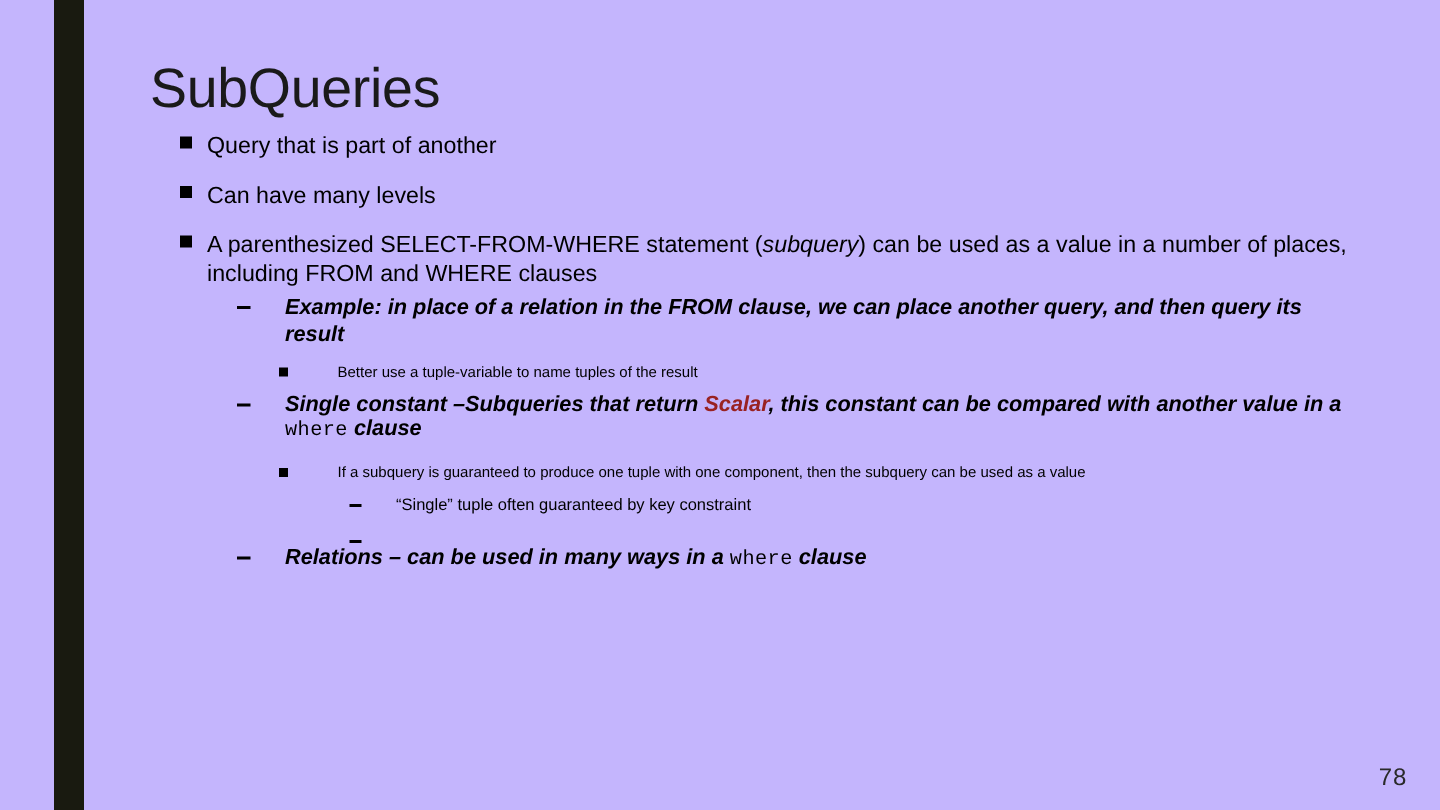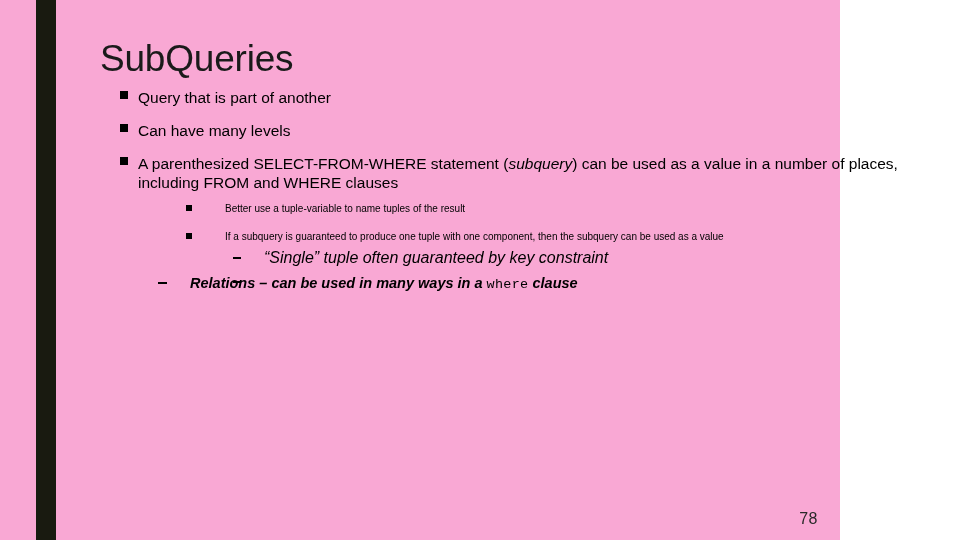--- a/index.html
+++ b/index.html
@@ -12,23 +12,23 @@
     font-family: "Liberation Sans", sans-serif;
     width: 960px;
     height: 540px;
     overflow: hidden;
     position: relative;
     color: #000000;
   }
 
   .slide {
     position: relative;
-    width: 840px;
+    width: 960px;
     height: 540px;
-    background: #f9a8d4;
+    background: #c4b5fd;
   }
 
   
   .left-bar {
     position: absolute;
     left: 36px;
     top: 0;
     width: 20px;
     height: 540px;
     background: #191a10;
@@ -104,23 +104,22 @@
     left: 86px;
     top: 4px;
     width: 6px;
     height: 6px;
     background: #000;
     display: block;
   }
 
   .lvl4 {
     padding-left: 164px;
-    font-size: 16px;
+    font-size: 11px;
     line-height: 14px;
-    font-style: italic;
     margin-top: 7px;
   }
   .lvl4 > .marker {
     position: absolute;
     left: 133px;
     top: 6px;
     width: 8px;
     height: 1.6px;
     background: #000;
     display: block;
@@ -168,43 +167,51 @@
     <div class="lvl1">
       <span class="marker"></span>
       <span> Can have many levels</span>
     </div>
 
     <div class="lvl1 nowrap-block" style="margin-bottom:0;">
       <span class="marker"></span>
       <span>A parenthesized SELECT-FROM-WHERE statement (</span><span class="emph-italic">subquery</span><span>) can be used as a value in a number of places, including FROM and WHERE clauses</span>
     </div>
 
+    <div class="lvl2 nowrap-block">
+      <span class="marker"></span>
+      <span>Example: in place of a relation in the FROM clause, we can place another query, and then query its result</span>
+    </div>
 
     <div class="lvl3">
       <span class="marker"></span>
       <span>Better use a tuple-variable to name tuples of the result</span>
     </div>
 
 
+    <div class="lvl2" style="max-width:790px; line-height:16px;">
+      <span class="marker"></span>
+      <span>Single constant –Subqueries that return </span><span class="scalar">Scalar</span><span>, this constant can be compared with another value in a </span><span class="code">where</span><span> clause</span>
+    </div>
 
     <div class="lvl3" style="max-width:780px; margin-top:12px;">
       <span class="marker"></span>
       <span>If a subquery is guaranteed to produce one tuple with one component, then the subquery can be used as a value</span>
     </div>
 
     <div class="lvl4">
       <span class="marker"></span>
       <span>“Single” tuple often guaranteed by key constraint</span>
     </div>
 
     <div class="lvl4" style="margin-top:10px;">
       <span class="marker"></span>
     </div>
 
-    <div class="lvl2" style="margin-top:10px;">
+    <div class="lvl2" style="margin-top:20px;">
       <span class="marker"></span>
       <span>Relations – can be used in many ways in a </span><span class="code">where</span><span> clause</span>
     </div>
 
   </div>
 
   <div class="page-number">78</div>
 
 </div>
 

